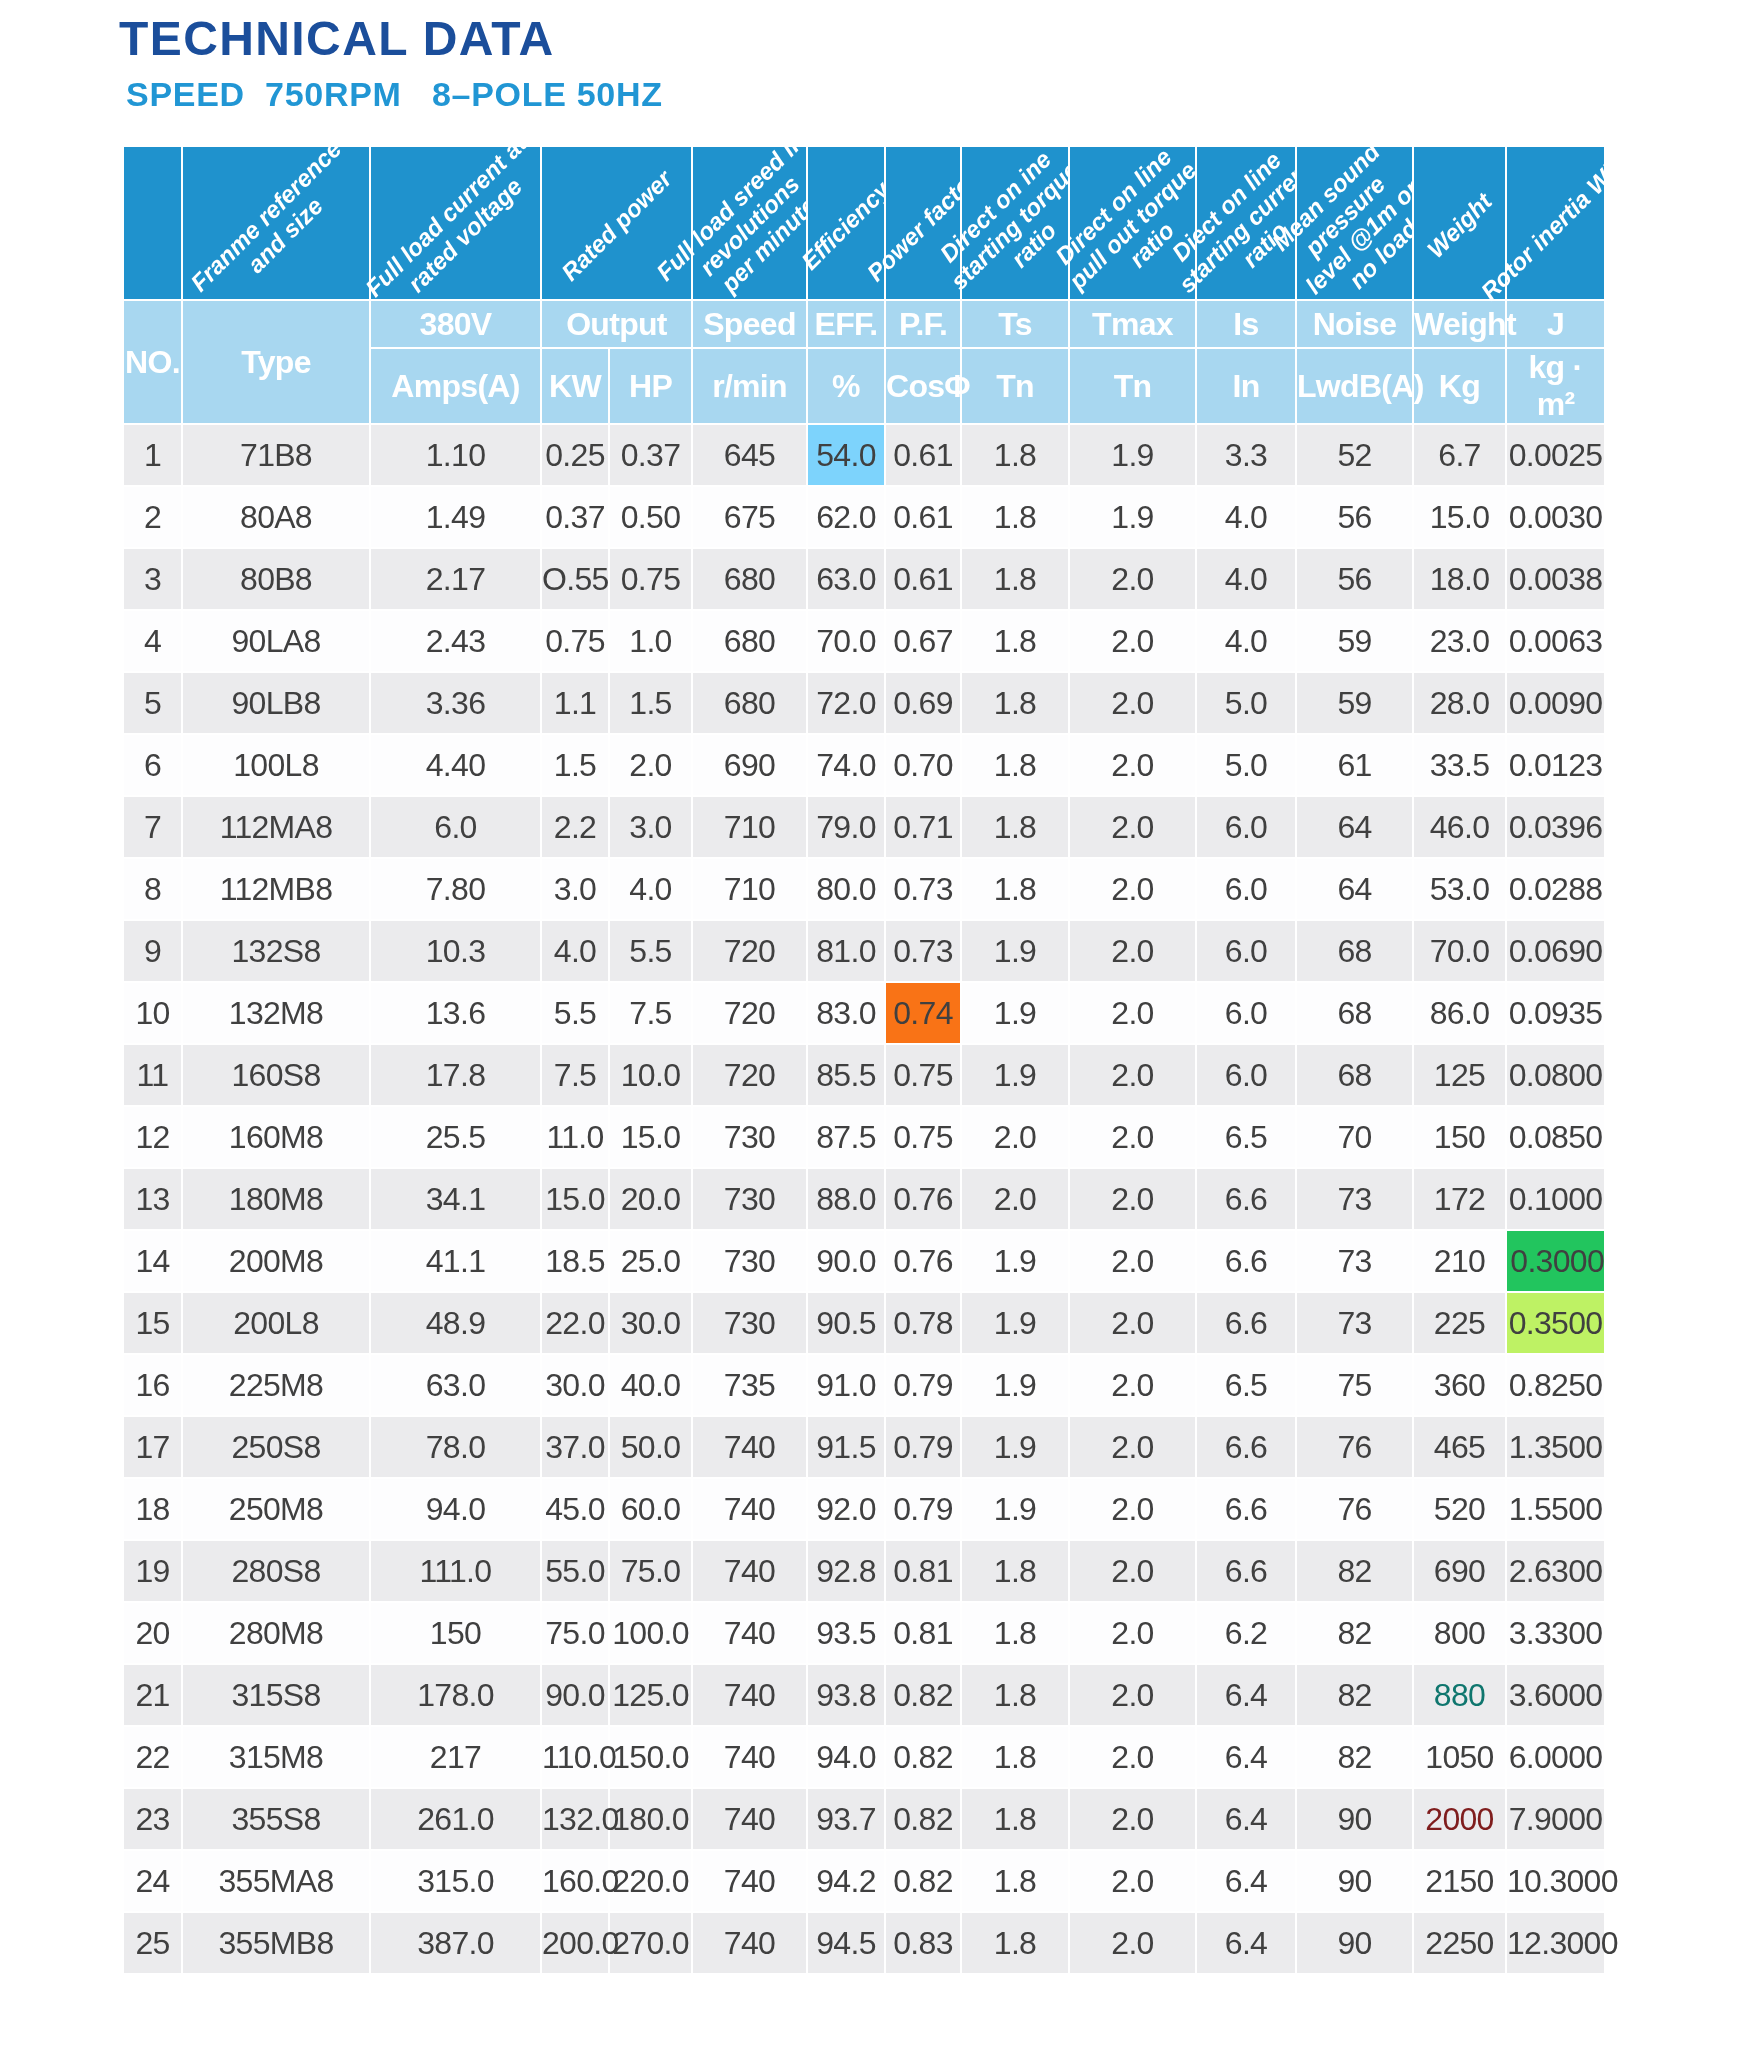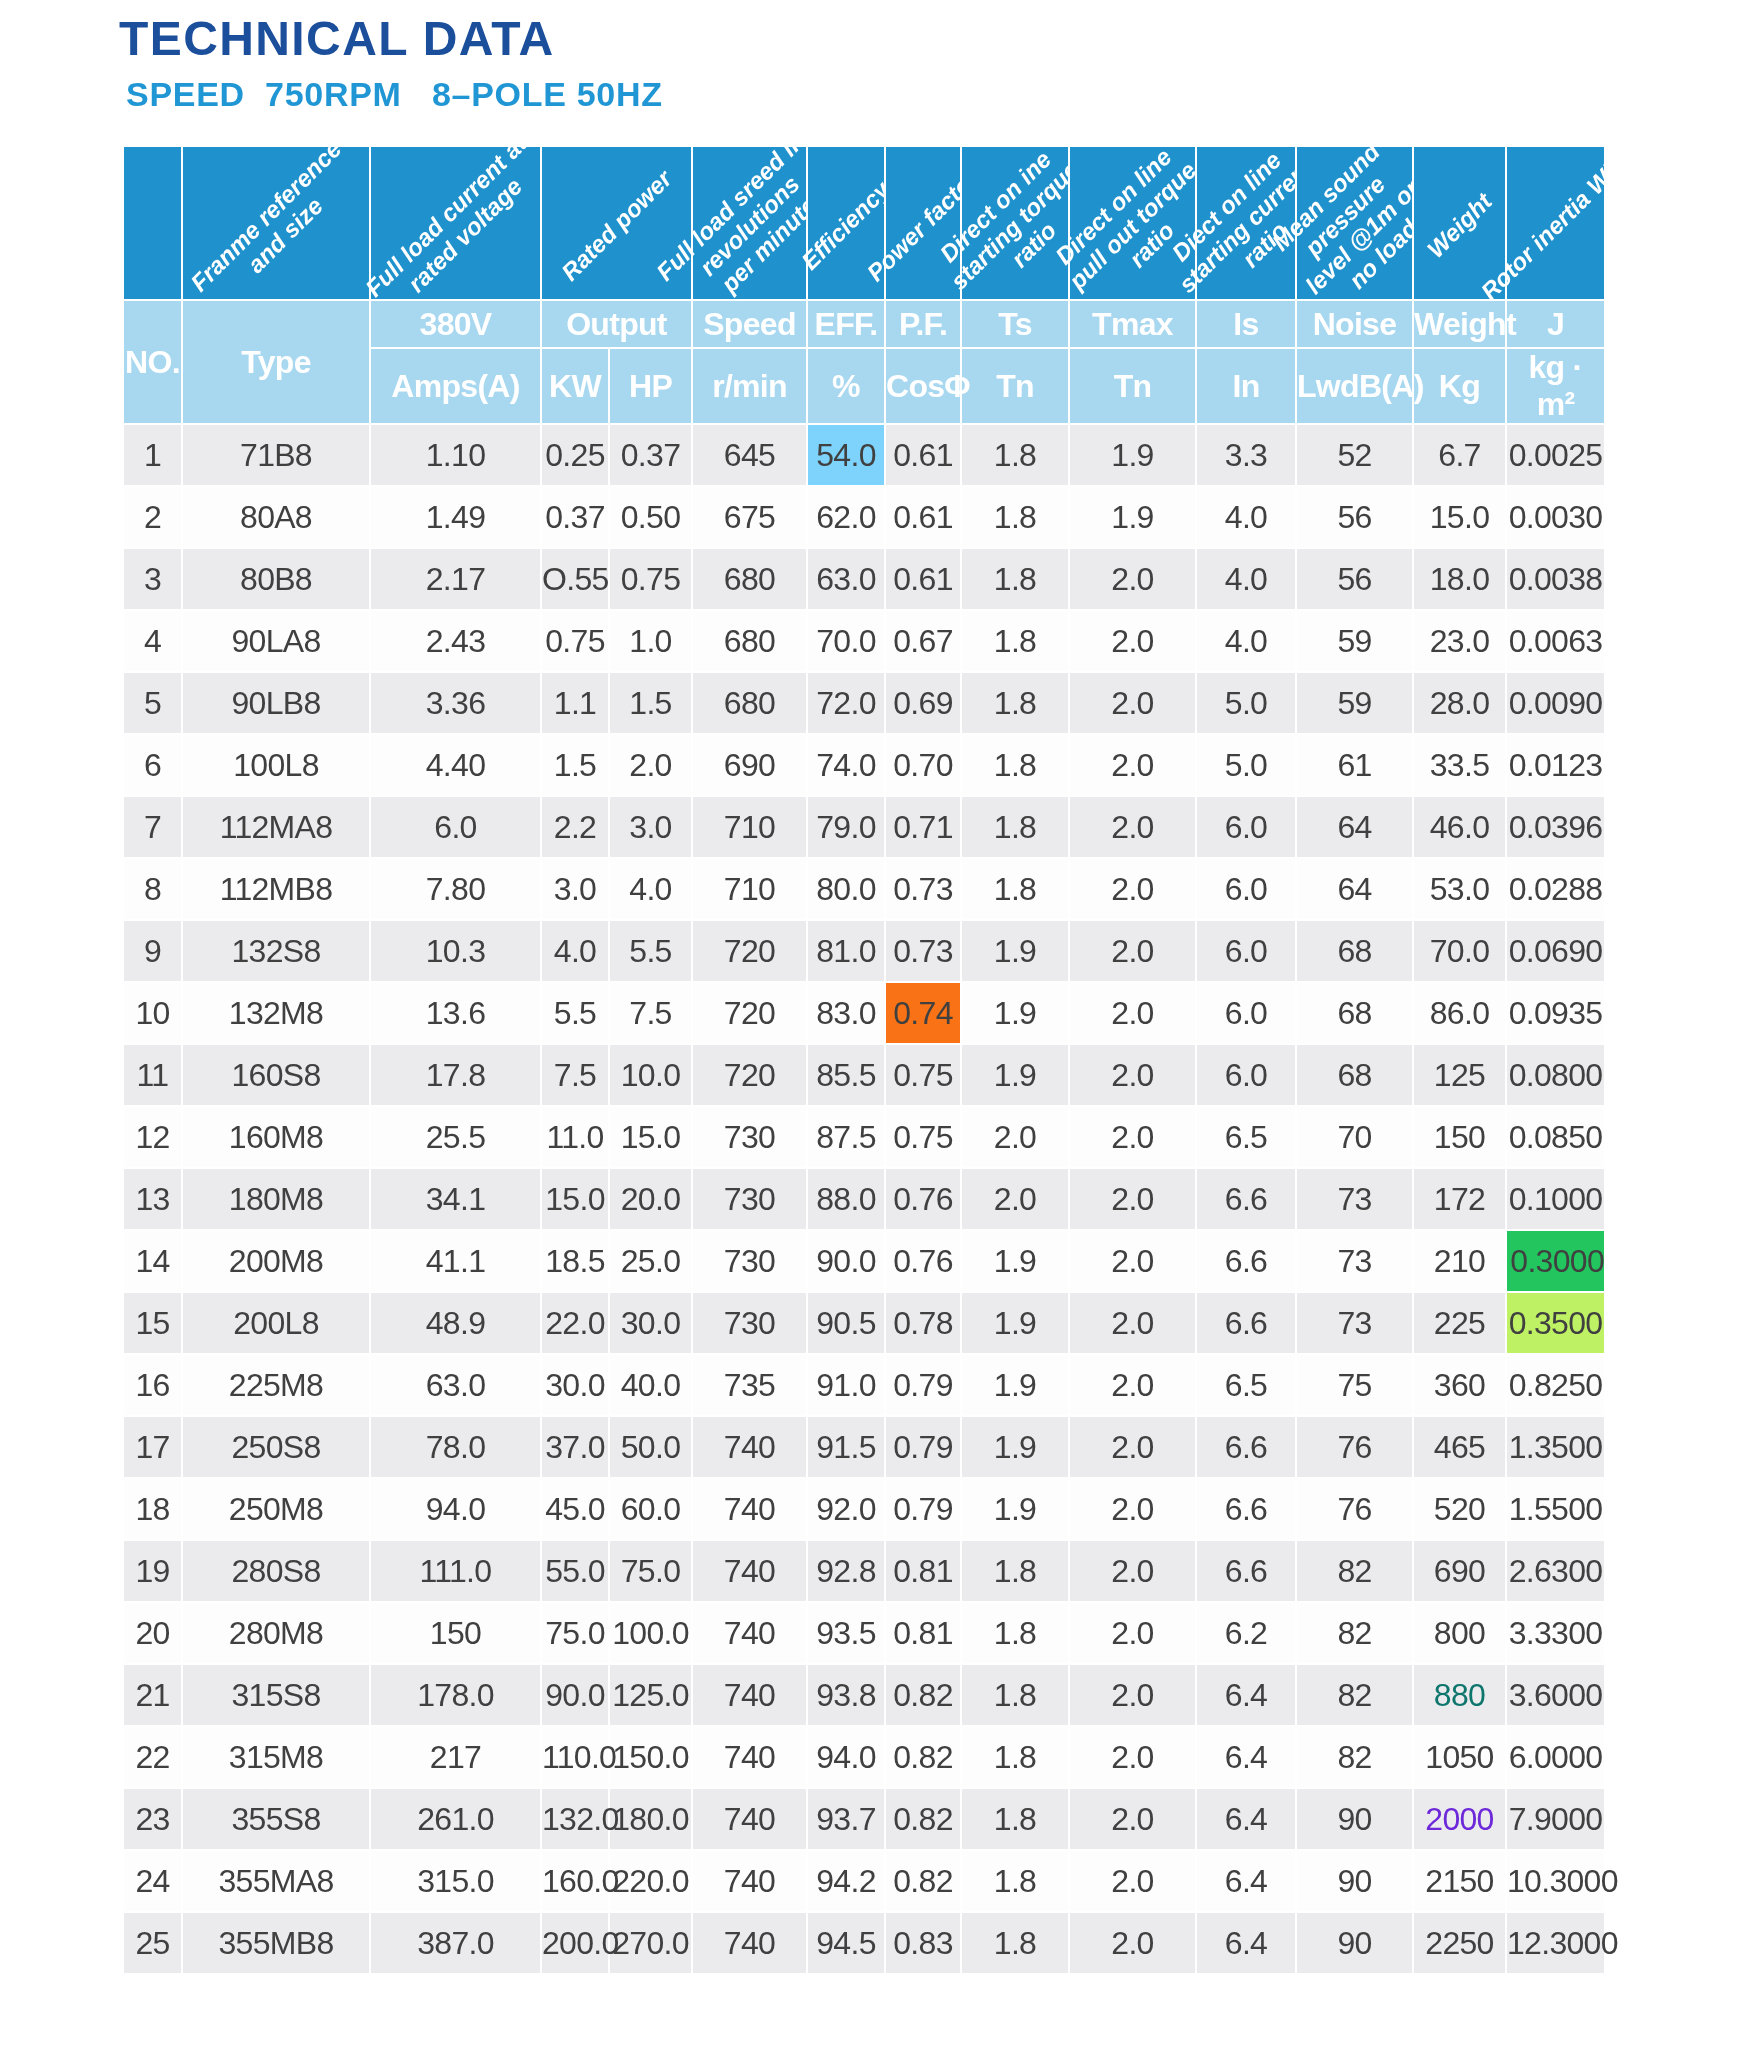--- a/index.html
+++ b/index.html
@@ -519,21 +519,21 @@
         <td style="background: rgb(235, 235, 237); color: rgb(64, 64, 64);">261.0</td>
         <td style="background: rgb(235, 235, 237); color: rgb(64, 64, 64);">132.0</td>
         <td style="background: rgb(235, 235, 237); color: rgb(64, 64, 64);">180.0</td>
         <td style="background: rgb(235, 235, 237); color: rgb(64, 64, 64);">740</td>
         <td style="background: rgb(235, 235, 237); color: rgb(64, 64, 64);">93.7</td>
         <td style="background: rgb(235, 235, 237); color: rgb(64, 64, 64);">0.82</td>
         <td style="background: rgb(235, 235, 237); color: rgb(64, 64, 64);">1.8</td>
         <td style="background: rgb(235, 235, 237); color: rgb(64, 64, 64);">2.0</td>
         <td style="background: rgb(235, 235, 237); color: rgb(64, 64, 64);">6.4</td>
         <td style="background: rgb(235, 235, 237); color: rgb(64, 64, 64);">90</td>
-        <td style="background: rgb(235, 235, 237); color: #6d28d9;">2000</td>
+        <td style="background: rgb(235, 235, 237); color: #7f1d1d;">2000</td>
         <td style="background: rgb(235, 235, 237); color: rgb(64, 64, 64);">7.9000</td>
       </tr>
       <tr>
         <td style="background: rgb(253, 253, 254); color: rgb(64, 64, 64);">24</td>
         <td style="background: rgb(253, 253, 254); color: rgb(64, 64, 64);">355MA8</td>
         <td style="background: rgb(253, 253, 254); color: rgb(64, 64, 64);">315.0</td>
         <td style="background: rgb(253, 253, 254); color: rgb(64, 64, 64);">160.0</td>
         <td style="background: rgb(253, 253, 254); color: rgb(64, 64, 64);">220.0</td>
         <td style="background: rgb(253, 253, 254); color: rgb(64, 64, 64);">740</td>
         <td style="background: rgb(253, 253, 254); color: rgb(64, 64, 64);">94.2</td>

